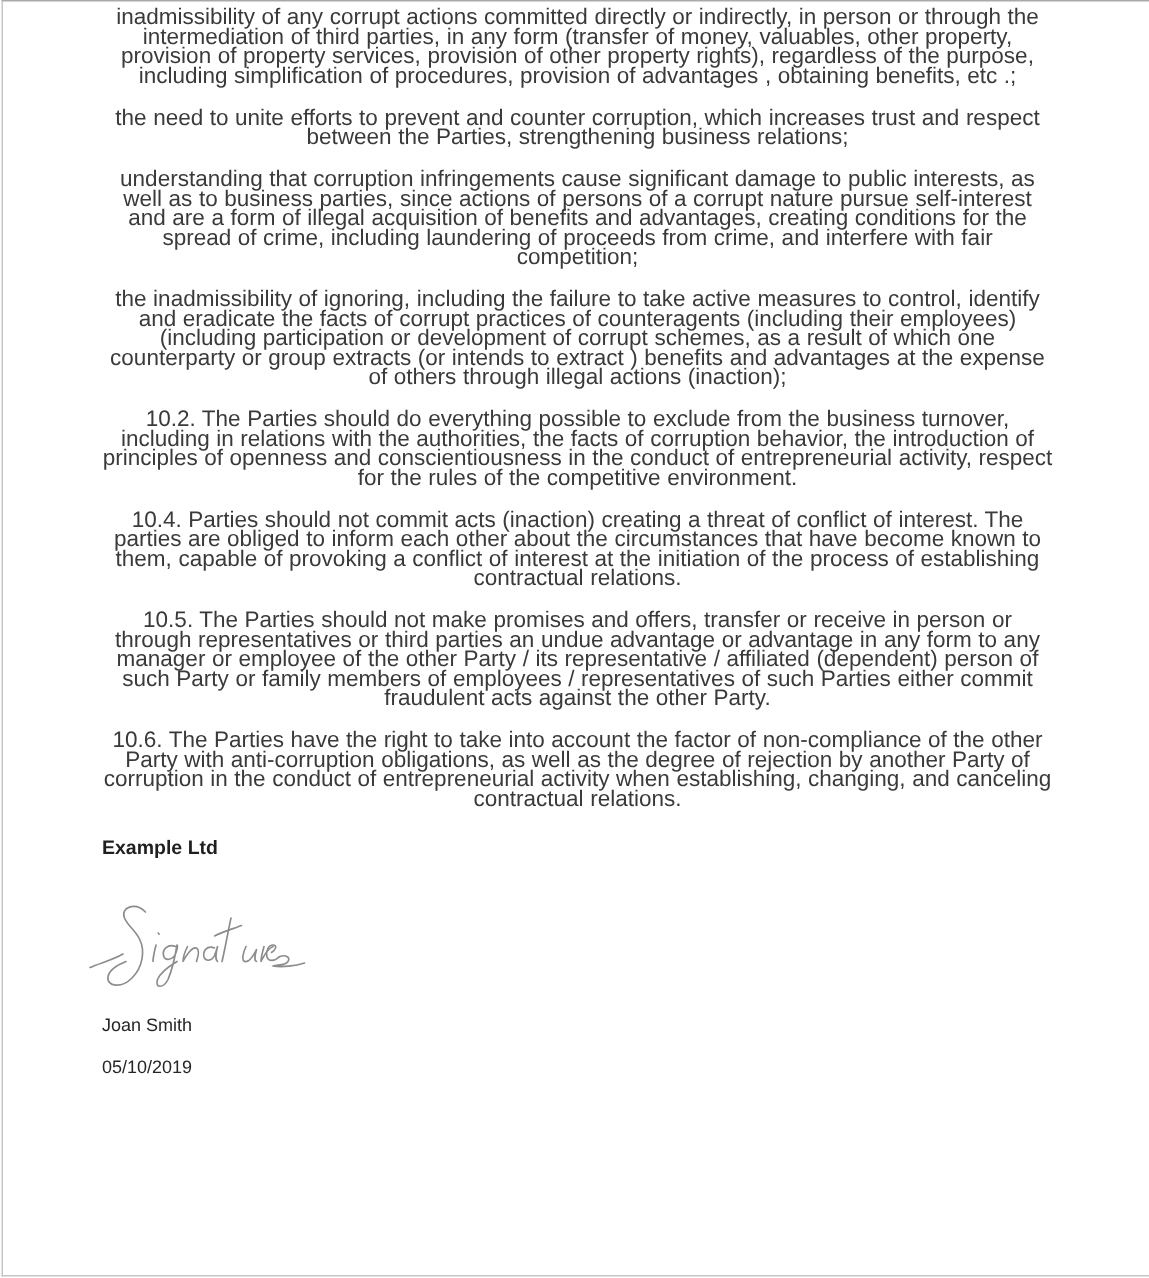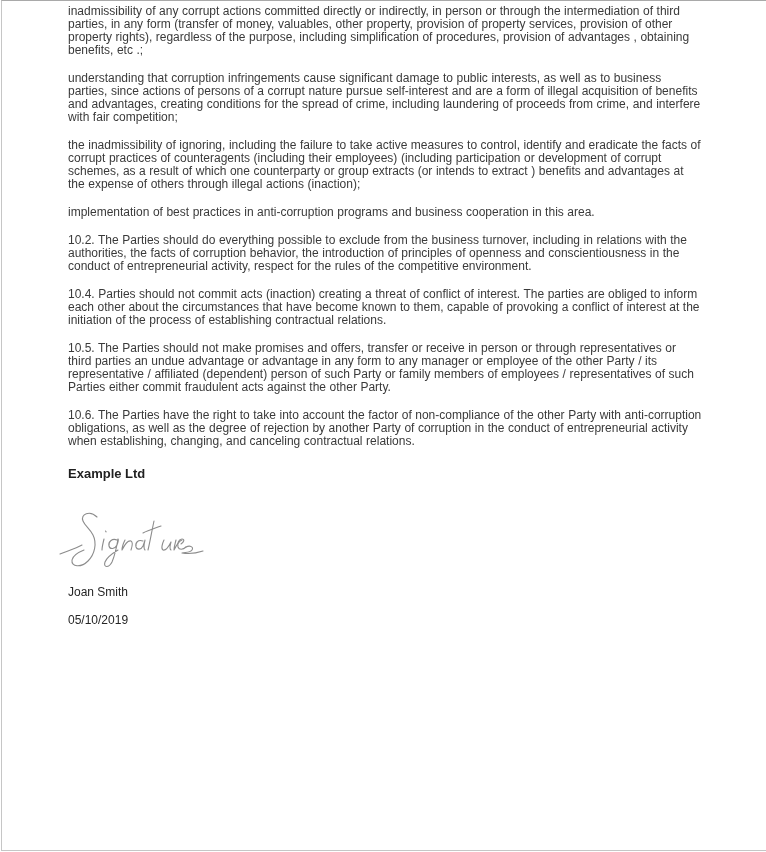--- a/index.html
+++ b/index.html
@@ -22,24 +22,25 @@
     height: 845px;
     background: var(--page-bg, #ffffff);
     border: 1px solid var(--border-color, #c6c6c6);
     border-top-color: #a9a9a9;
     box-sizing: content-box;
     padding: 4px 54px 0 66px;
   }
   .doc-text p.doc-par {
     margin: 0 0 15px 0;
     width: 634px;
-    font-size: 12px;
+    font-size: 15px;
     line-height: 13px;
     color: var(--text-color, #3a3a3a);
     word-spacing: 0.2px;
+    text-align: center;
   }
   .company {
     margin: 18px 0 0 0;
     font-size: 13px;
     line-height: 15px;
     font-weight: bold;
     color: #1f1f1f;
   }
   .sig-wrap {
     margin: 23px 0 0 -11px;
@@ -69,23 +70,23 @@
     color: #262626;
   }
 </style>
 </head>
 <body>
 
 <main class="page">
 
   <section class="doc-text">
       <p class="doc-par">inadmissibility of any corrupt actions committed directly or indirectly, in person or through the intermediation of third parties, in any form (transfer of money, valuables, other property, provision of property services, provision of other property rights), regardless of the purpose, including simplification of procedures, provision of advantages , obtaining benefits, etc .;</p>
+      <p class="doc-par">the need to unite efforts to prevent and counter corruption, which increases trust and respect between the Parties, strengthening business relations;</p>
       <p class="doc-par">understanding that corruption infringements cause significant damage to public interests, as well as to business parties, since actions of persons of a corrupt nature pursue self-interest and are a form of illegal acquisition of benefits and advantages, creating conditions for the spread of crime, including laundering of proceeds from crime, and interfere with fair competition;</p>
       <p class="doc-par">the inadmissibility of ignoring, including the failure to take active measures to control, identify and eradicate the facts of corrupt practices of counteragents (including their employees) (including participation or development of corrupt schemes, as a result of which one counterparty or group extracts (or intends to extract ) benefits and advantages at the expense of others through illegal actions (inaction);</p>
-      <p class="doc-par">implementation of best practices in anti-corruption programs and business cooperation in this area.</p>
       <p class="doc-par">10.2. The Parties should do everything possible to exclude from the business turnover, including in relations with the authorities, the facts of corruption behavior, the introduction of principles of openness and conscientiousness in the conduct of entrepreneurial activity, respect for the rules of the competitive environment.</p>
       <p class="doc-par">10.4. Parties should not commit acts (inaction) creating a threat of conflict of interest. The parties are obliged to inform each other about the circumstances that have become known to them, capable of provoking a conflict of interest at the initiation of the process of establishing contractual relations.</p>
       <p class="doc-par">10.5. The Parties should not make promises and offers, transfer or receive in person or through representatives or third parties an undue advantage or advantage in any form to any manager or employee of the other Party / its representative / affiliated (dependent) person of such Party or family members of employees / representatives of such Parties either commit fraudulent acts against the other Party.</p>
       <p class="doc-par">10.6. The Parties have the right to take into account the factor of non-compliance of the other Party with anti-corruption obligations, as well as the degree of rejection by another Party of corruption in the conduct of entrepreneurial activity when establishing, changing, and canceling contractual relations.</p>
     </section>
 
   <div class="company">Example Ltd</div>
 
   <div class="sig-wrap" aria-label="Signature">
     <svg width="152" height="70" viewBox="0 0 152 70">

